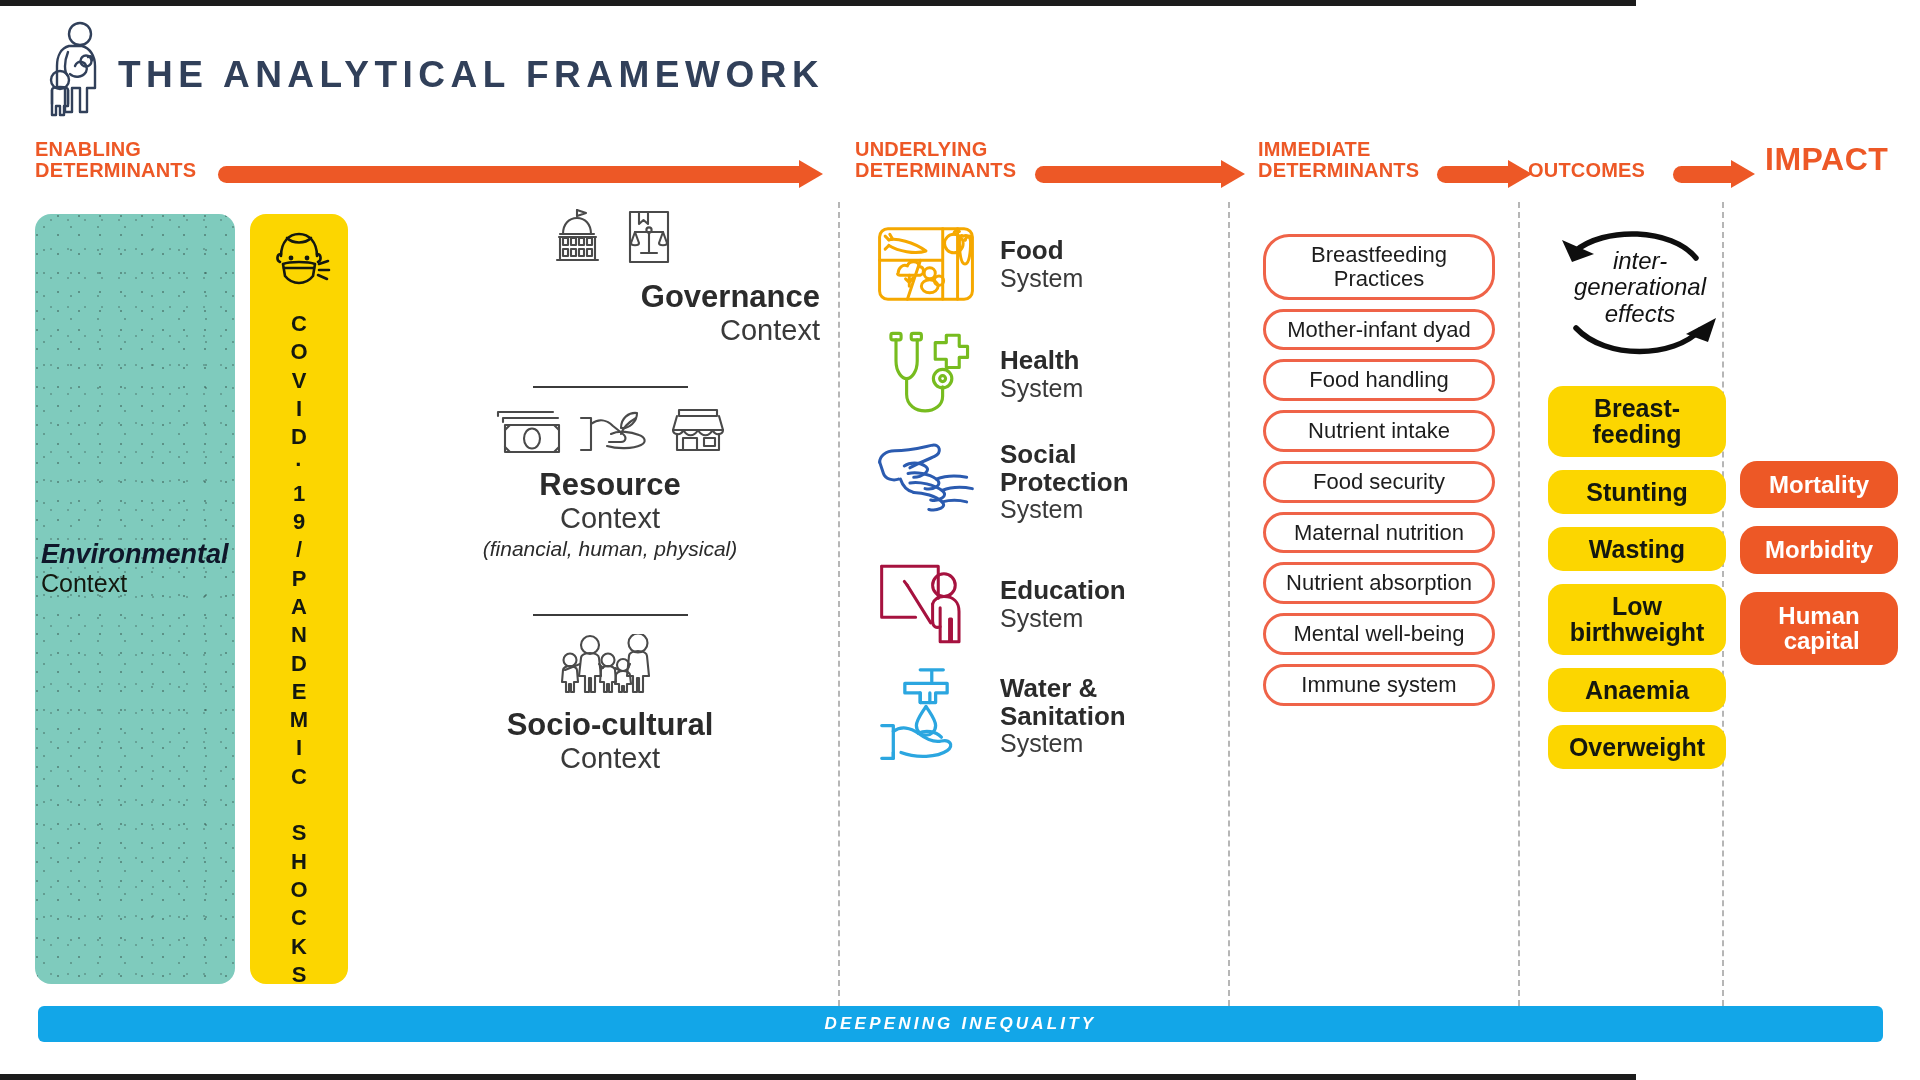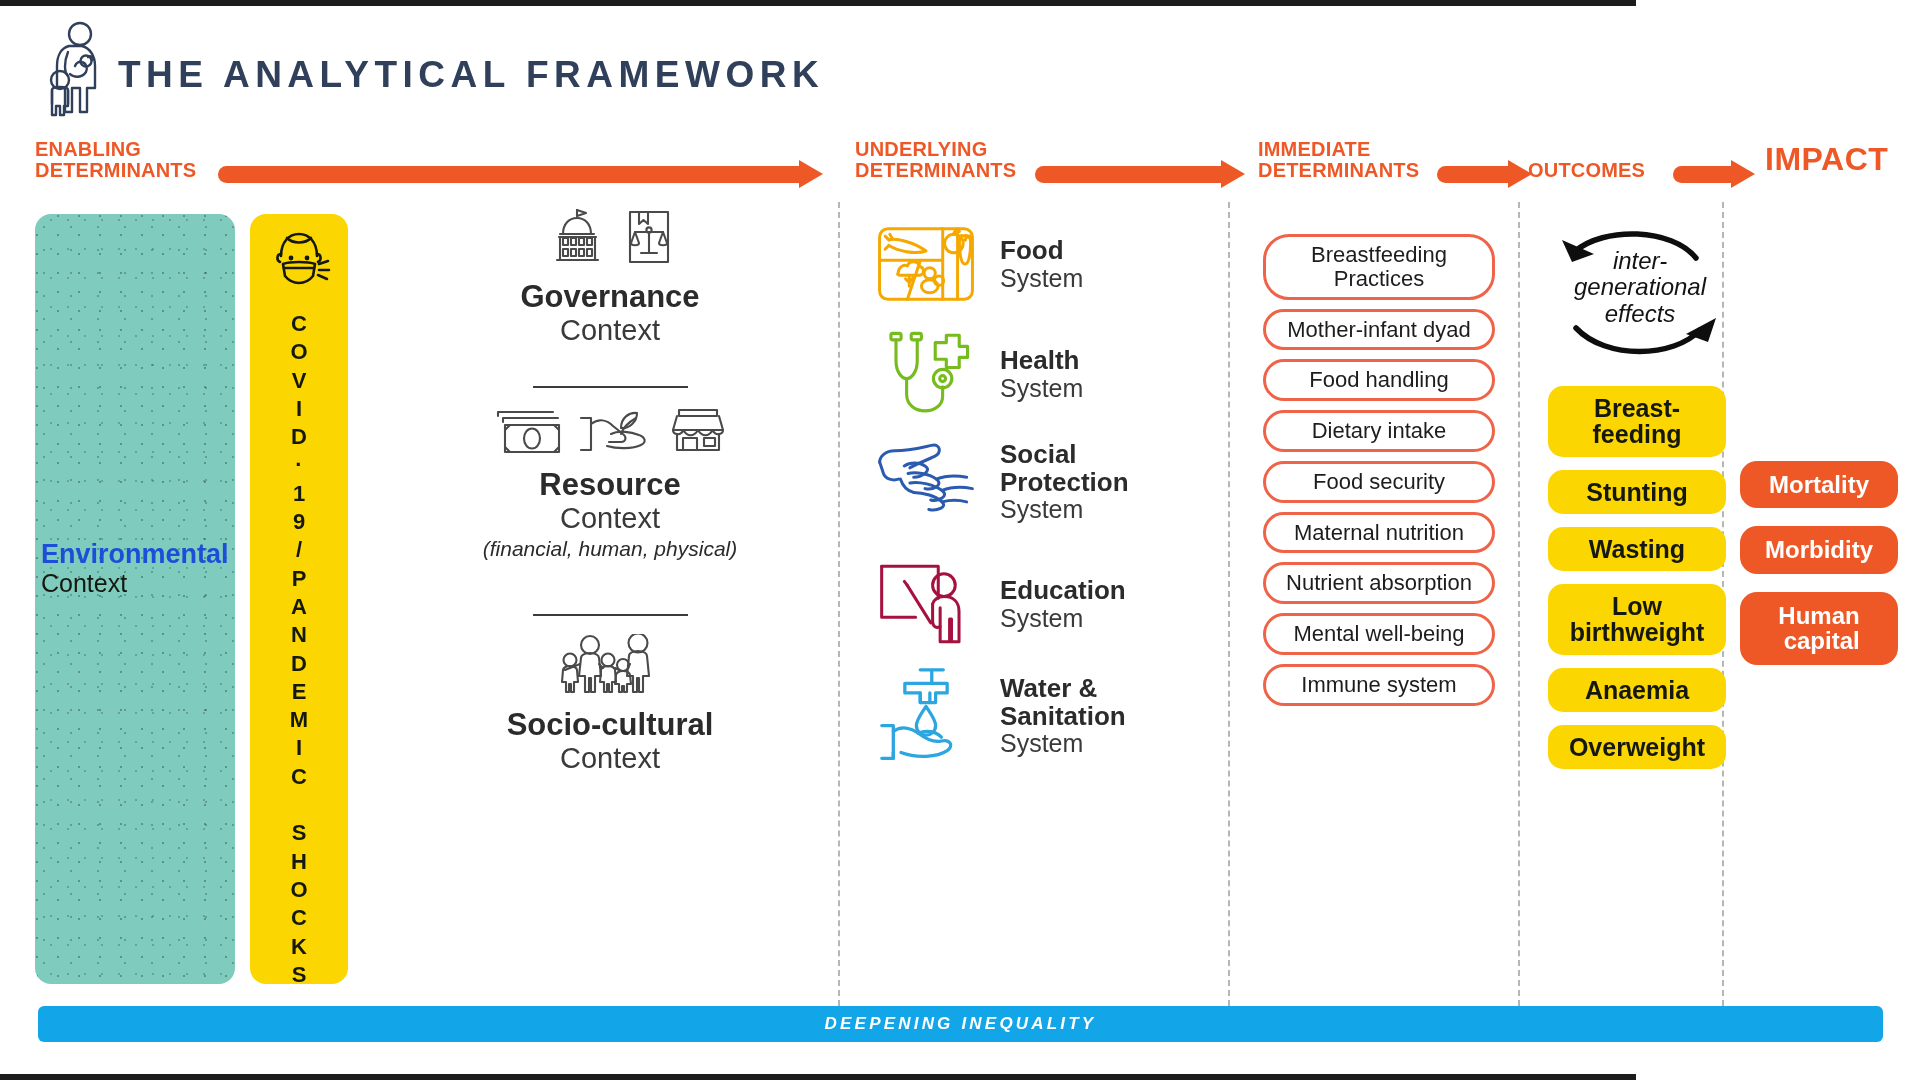--- a/index.html
+++ b/index.html
@@ -64,21 +64,21 @@
     background-image:
       radial-gradient(circle at 2px 2px, rgba(40,60,55,.40) 1.1px, transparent 1.3px),
       radial-gradient(circle at 9px 13px, rgba(40,60,55,.32) 1px, transparent 1.2px),
       radial-gradient(circle at 16px 6px, rgba(40,60,55,.28) 1px, transparent 1.2px);
     background-size:21px 19px, 27px 23px, 17px 29px;
   }
   #env-text{
     position:absolute;left:0;right:0;top:46%;transform:translateY(-50%);
     padding:0 8px 0 6px;text-align:left;
   }
-  #env-title{font-size:27px;font-weight:bold;color:#1d4ed8;line-height:1.05;}
+  #env-title{font-size:27px;font-weight:bold;color:#0f172a;line-height:1.05;font-style:italic;}
   #env-sub{font-size:25px;font-weight:400;color:#14180f;line-height:1.12;}
 
   
   #covid-panel{
     position:absolute;left:250px;top:208px;width:98px;height:770px;
     background:#fcd600;border-radius:16px;
   }
   #covid-icon{position:absolute;left:50%;top:14px;transform:translateX(-50%);width:72px;height:70px;}
   #covid-text{
     position:absolute;left:0;right:0;top:96px;bottom:10px;
@@ -260,21 +260,21 @@
         <span>H</span>
         <span>O</span>
         <span>C</span>
         <span>K</span>
         <span>S</span>
       </div>
   </div>
 
   <div id="context-col">
 
-    <div class="ctx-block" style="top:0px;">
+    <div class="ctx-block" style="top:0px;text-align:right;">
       <div class="ctx-icons">
         <span>
           <svg viewBox="0 0 62 62" width="62" height="62" fill="none" stroke="#4a4a4a" stroke-width="2.1" stroke-linecap="round" stroke-linejoin="round">
             <path d="M31 4 L31 10"></path>
               <path d="M31 4 L40 7 L31 10"></path>
             <path d="M17 28 C17 18 23 12 31 12 C39 12 45 18 45 28"></path>
             <path d="M14 28 L48 28"></path>
             <rect x="17" y="32" width="5" height="7"></rect>
               <rect x="25" y="32" width="5" height="7"></rect>
             <rect x="33" y="32" width="5" height="7"></rect>
@@ -482,21 +482,21 @@
           <div>Mother-infant dyad</div>
         </div>
       </div>
       <div class="imm-pill">
         <div>
           <div>Food handling</div>
         </div>
       </div>
       <div class="imm-pill">
         <div>
-          <div>Dietary intake</div>
+          <div>Nutrient intake</div>
         </div>
       </div>
       <div class="imm-pill">
         <div>
           <div>Food security</div>
         </div>
       </div>
       <div class="imm-pill">
         <div>
           <div>Maternal nutrition</div>

